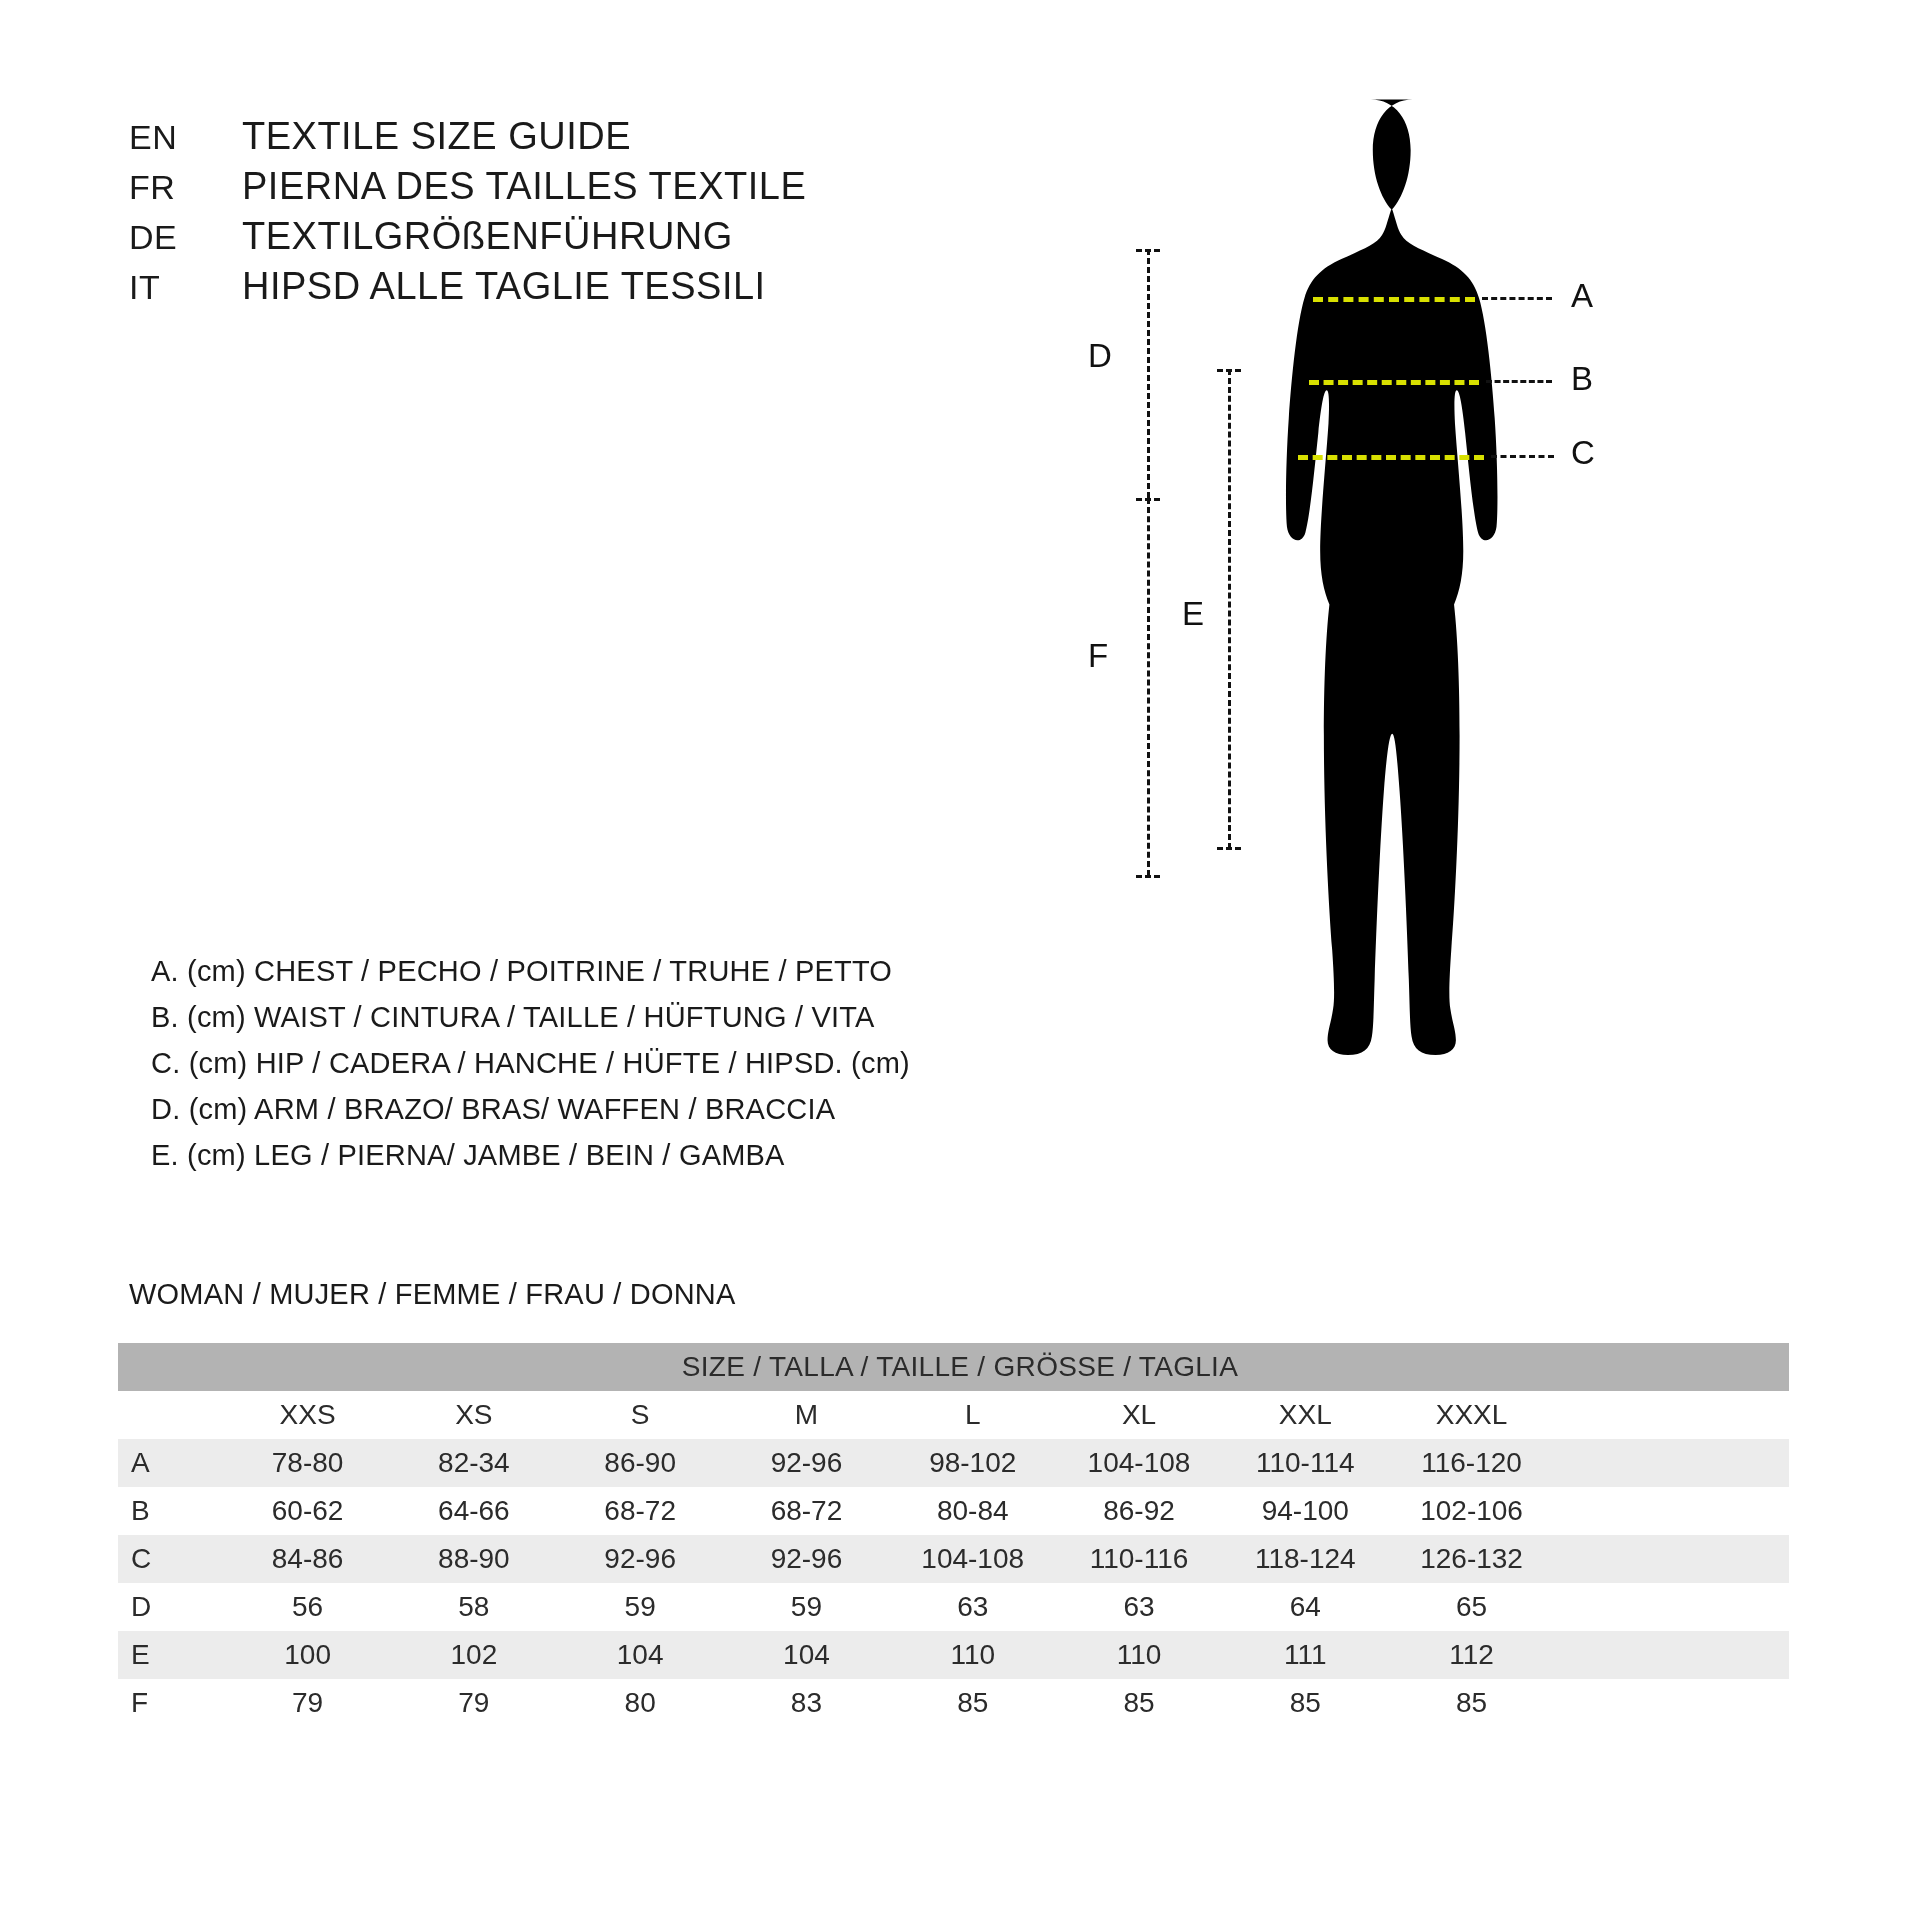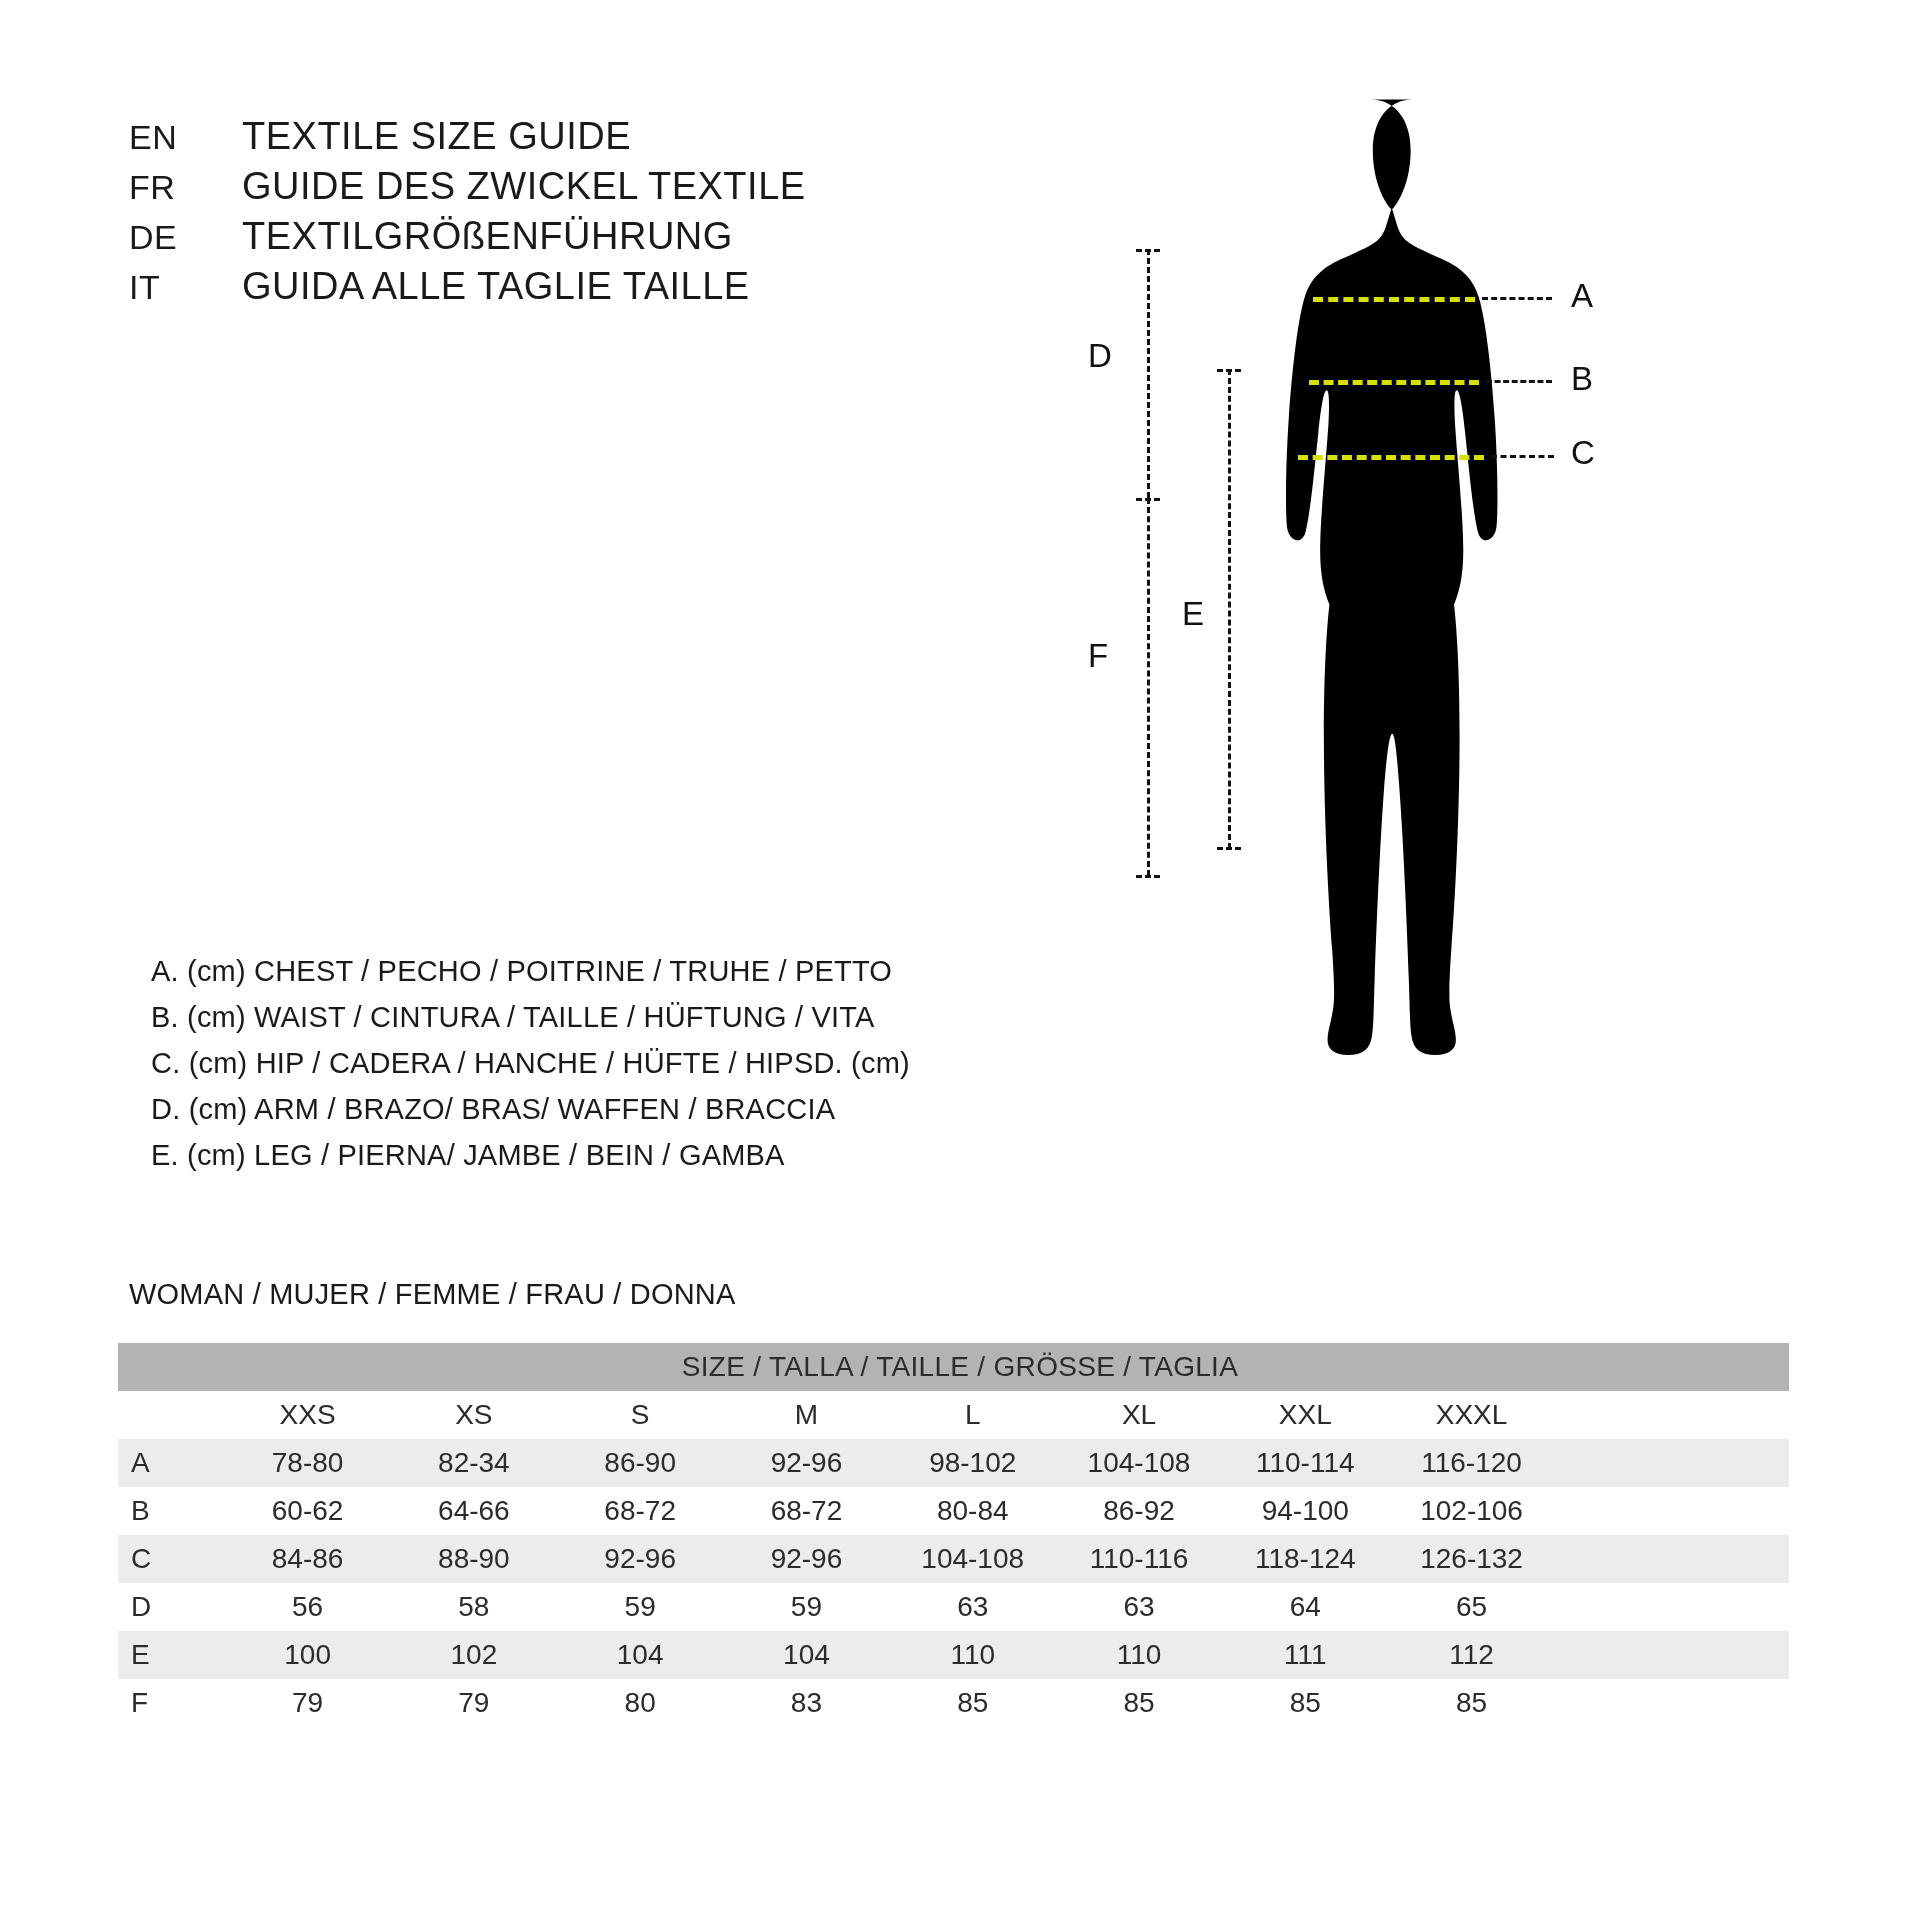--- a/index.html
+++ b/index.html
@@ -144,29 +144,29 @@
 </head>
 <body>
 
 <div id="title-block">
   <div class="title-row">
     <span class="title-lang">EN</span>
     <span class="title-text">TEXTILE SIZE GUIDE</span>
   </div>
   <div class="title-row">
     <span class="title-lang">FR</span>
-    <span class="title-text">GUIDE DES ZWICKEL TEXTILE</span>
+    <span class="title-text">PIERNA DES TAILLES TEXTILE</span>
   </div>
   <div class="title-row">
     <span class="title-lang">DE</span>
     <span class="title-text">TEXTILGRÖßENFÜHRUNG</span>
   </div>
   <div class="title-row">
     <span class="title-lang">IT</span>
-    <span class="title-text">GUIDA ALLE TAGLIE TAILLE</span>
+    <span class="title-text">HIPSD ALLE TAGLIE TESSILI</span>
   </div>
 </div>
 
 <div id="figure-area">
 
   <svg id="silhouette" viewBox="0 0 300 1160">
     <path fill="#000000" d="
       M150 8
       c-26 0 -43 22 -43 55
       c0 28 9 52 20 64

